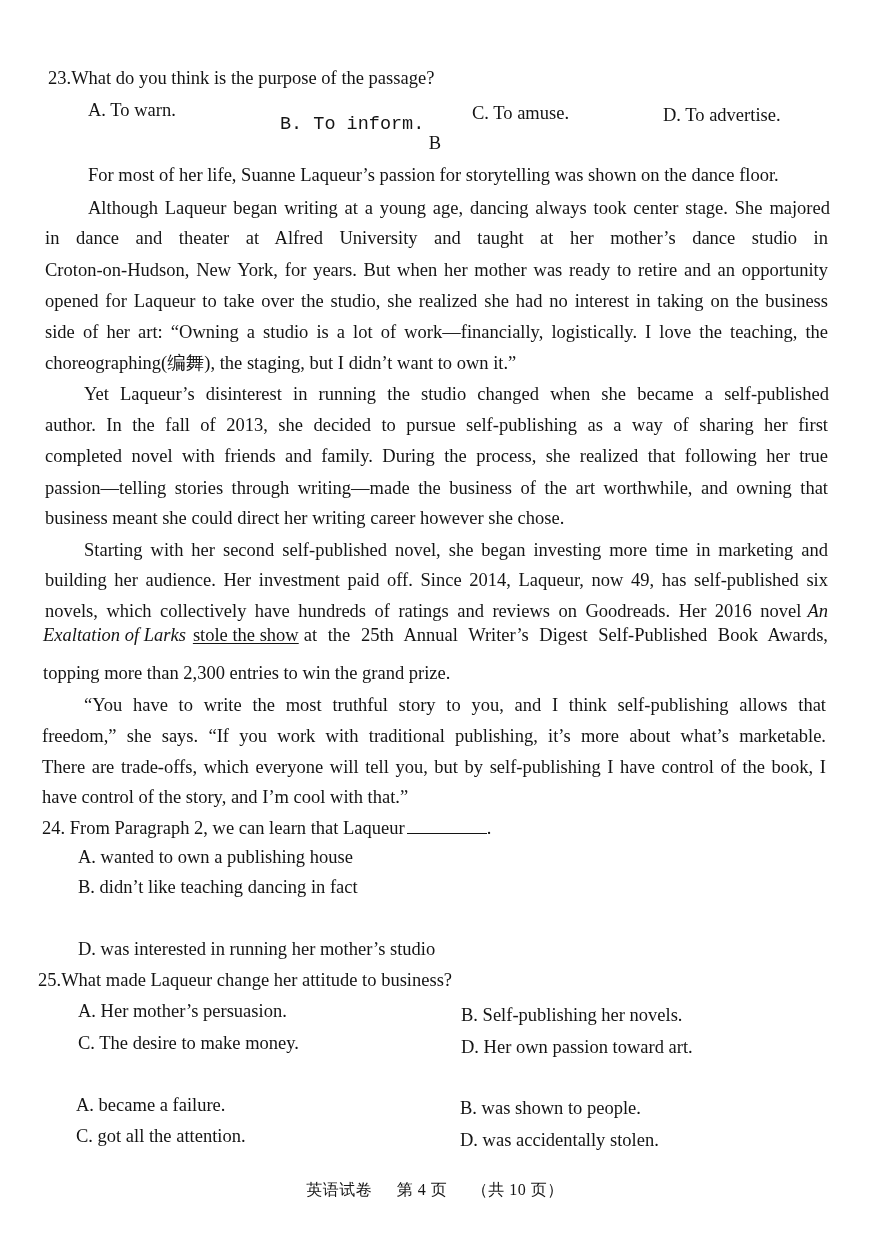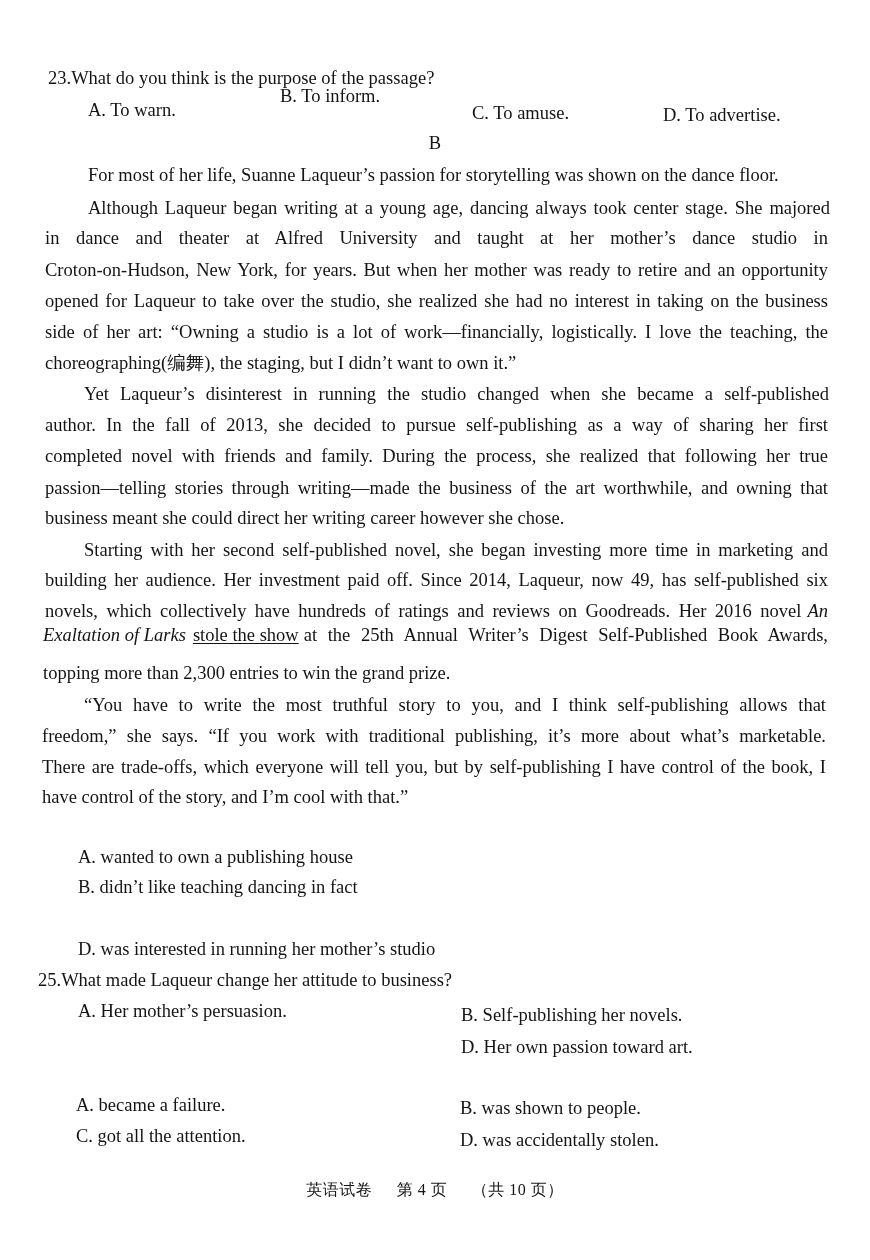--- a/index.html
+++ b/index.html
@@ -23,21 +23,21 @@
 </style>
 </head>
 <body>
 
 <div class="page">
 
   <div class="q" style="top:68px;">
     <span>23.</span><span>What do you think is the purpose of the passage?</span>
   </div>
   <div class="opt" style="top:100px; left:88px;">A. To warn.</div>
-  <div class="opt" style="top:86px; left:280px;">B. To inform.</div>
+  <div class="opt" style="top:114px; left:280px;font-family:Liberation Mono, monospace;">B. To inform.</div>
   <div class="opt" style="top:103px; left:472px;">C. To amuse.</div>
   <div class="opt" style="top:105px; left:663px;">D. To advertise.</div>
 
   <div class="center" style="top:133px;">B</div>
 
   <div class="line" style="top:164px; left:88px;">For most of her life, Suanne Laqueur’s passion for storytelling was shown on the dance floor.</div>
 
   <div>
     <div class="just" style="top:197px; left:88px; width:742px;">Although Laqueur began writing at a young age, dancing always took center stage. She majored</div>
     <div class="just" style="top:227px;">in dance and theater at Alfred University and taught at her mother’s dance studio in</div>
@@ -70,29 +70,33 @@
     <div class="line" style="top:662px; left:43px;">topping more than 2,300 entries to win the grand prize.</div>
   </div>
 
   <div>
     <div class="just" style="top:694px; left:84px; width:742px;">“You have to write the most truthful story to you, and I think self-publishing allows that</div>
     <div class="just" style="top:725px; left:42px; width:784px;">freedom,” she says. “If you work with traditional publishing, it’s more about what’s marketable.</div>
     <div class="just" style="top:756px; left:42px; width:784px;">There are trade-offs, which everyone will tell you, but by self-publishing I have control of the book, I</div>
     <div class="line" style="top:786px; left:42px;">have control of the story, and I’m cool with that.”</div>
   </div>
 
+  <div class="q" style="top:817px; left:42px;">
+    <span>24.</span> <span>From Paragraph 2, we can learn that Laqueur</span><span class="blank"></span><span>.</span>
+  </div>
   <div class="opt" style="top:847px; left:78px;">A. wanted to own a publishing house</div>
   <div class="opt" style="top:877px; left:78px;">B. didn’t like teaching dancing in fact</div>
   <div class="opt" style="top:939px; left:78px;">D. was interested in running her mother’s studio</div>
 
   <div class="q" style="top:970px; left:38px;">
     <span>25.</span><span>What made Laqueur change her attitude to business?</span>
   </div>
   <div class="opt" style="top:1001px; left:78px;">A. Her mother’s persuasion.</div>
   <div class="opt" style="top:1005px; left:461px;">B. Self-publishing her novels.</div>
+  <div class="opt" style="top:1033px; left:78px;">C. The desire to make money.</div>
   <div class="opt" style="top:1037px; left:461px;">D. Her own passion toward art.</div>
 
   <div class="opt" style="top:1095px; left:76px;">A. became a failure.</div>
   <div class="opt" style="top:1098px; left:460px;">B. was shown to people.</div>
   <div class="opt" style="top:1126px; left:76px;">C. got all the attention.</div>
   <div class="opt" style="top:1130px; left:460px;">D. was accidentally stolen.</div>
 
   <div class="footer">
     <span>英语试卷</span>
     <span>第 4 页</span>

